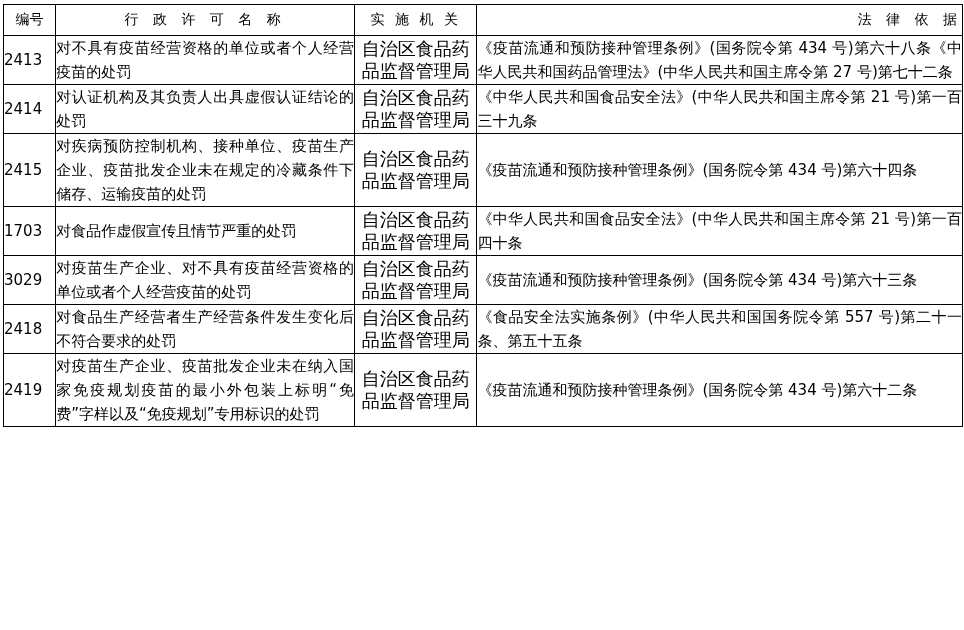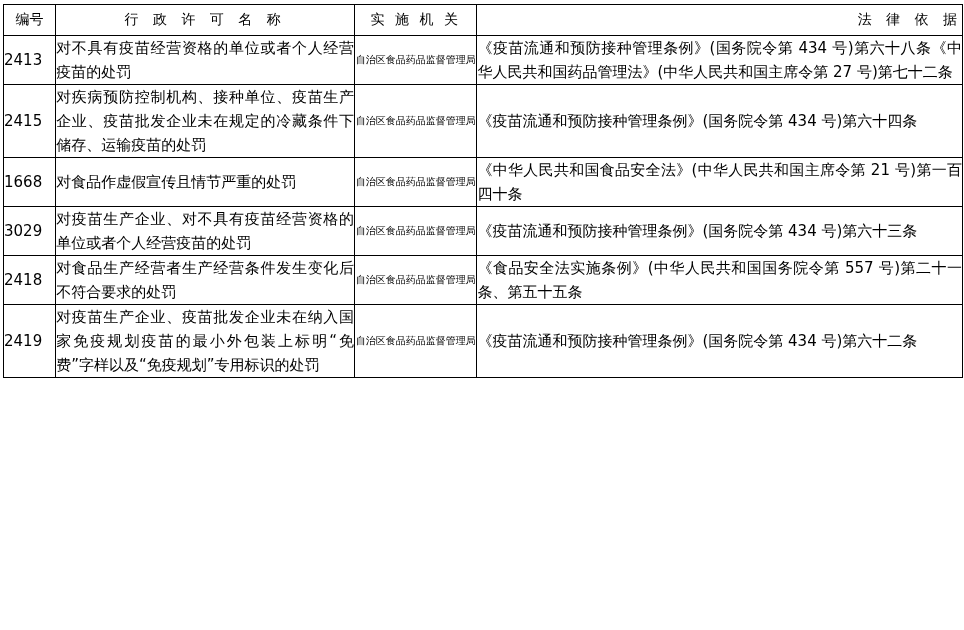--- a/index.html
+++ b/index.html
@@ -54,21 +54,21 @@
     font-size: 15px;
   }
   td.name-cell {
     font-size: 15px;
     line-height: 24px;
     padding: 5px 7px 5px 8px;
     text-align: justify;
     text-justify: inter-ideograph;
   }
   td.org-cell {
-    font-size: 10px;
+    font-size: 18px;
     line-height: 22px;
     text-align: center;
     padding: 4px 2px;
   }
   td.law-cell {
     font-size: 15px;
     line-height: 24px;
     padding: 5px 6px 5px 7px;
     text-align: justify;
     text-justify: inter-ideograph;
@@ -94,27 +94,33 @@
       </tr>
     </thead>
     <tbody>
       <tr>
         <td class="id-cell">2413</td>
         <td class="name-cell">对不具有疫苗经营资格的单位或者个人经营疫苗的处罚</td>
         <td class="org-cell">自治区食品药品监督管理局</td>
         <td class="law-cell">《疫苗流通和预防接种管理条例》(国务院令第 434 号)第六十八条《中华人民共和国药品管理法》(中华人民共和国主席令第 27 号)第七十二条</td>
       </tr>
       <tr>
+        <td class="id-cell">2414</td>
+        <td class="name-cell">对认证机构及其负责人出具虚假认证结论的处罚</td>
+        <td class="org-cell">自治区食品药品监督管理局</td>
+        <td class="law-cell">《中华人民共和国食品安全法》(中华人民共和国主席令第 21 号)第一百三十九条</td>
+      </tr>
+      <tr>
         <td class="id-cell">2415</td>
         <td class="name-cell">对疾病预防控制机构、接种单位、疫苗生产企业、疫苗批发企业未在规定的冷藏条件下储存、运输疫苗的处罚</td>
         <td class="org-cell">自治区食品药品监督管理局</td>
         <td class="law-cell">《疫苗流通和预防接种管理条例》(国务院令第 434 号)第六十四条</td>
       </tr>
       <tr>
-        <td class="id-cell">1668</td>
+        <td class="id-cell">1703</td>
         <td class="name-cell">对食品作虚假宣传且情节严重的处罚</td>
         <td class="org-cell">自治区食品药品监督管理局</td>
         <td class="law-cell">《中华人民共和国食品安全法》(中华人民共和国主席令第 21 号)第一百四十条</td>
       </tr>
       <tr>
         <td class="id-cell">3029</td>
         <td class="name-cell">对疫苗生产企业、对不具有疫苗经营资格的单位或者个人经营疫苗的处罚</td>
         <td class="org-cell">自治区食品药品监督管理局</td>
         <td class="law-cell">《疫苗流通和预防接种管理条例》(国务院令第 434 号)第六十三条</td>
       </tr>

